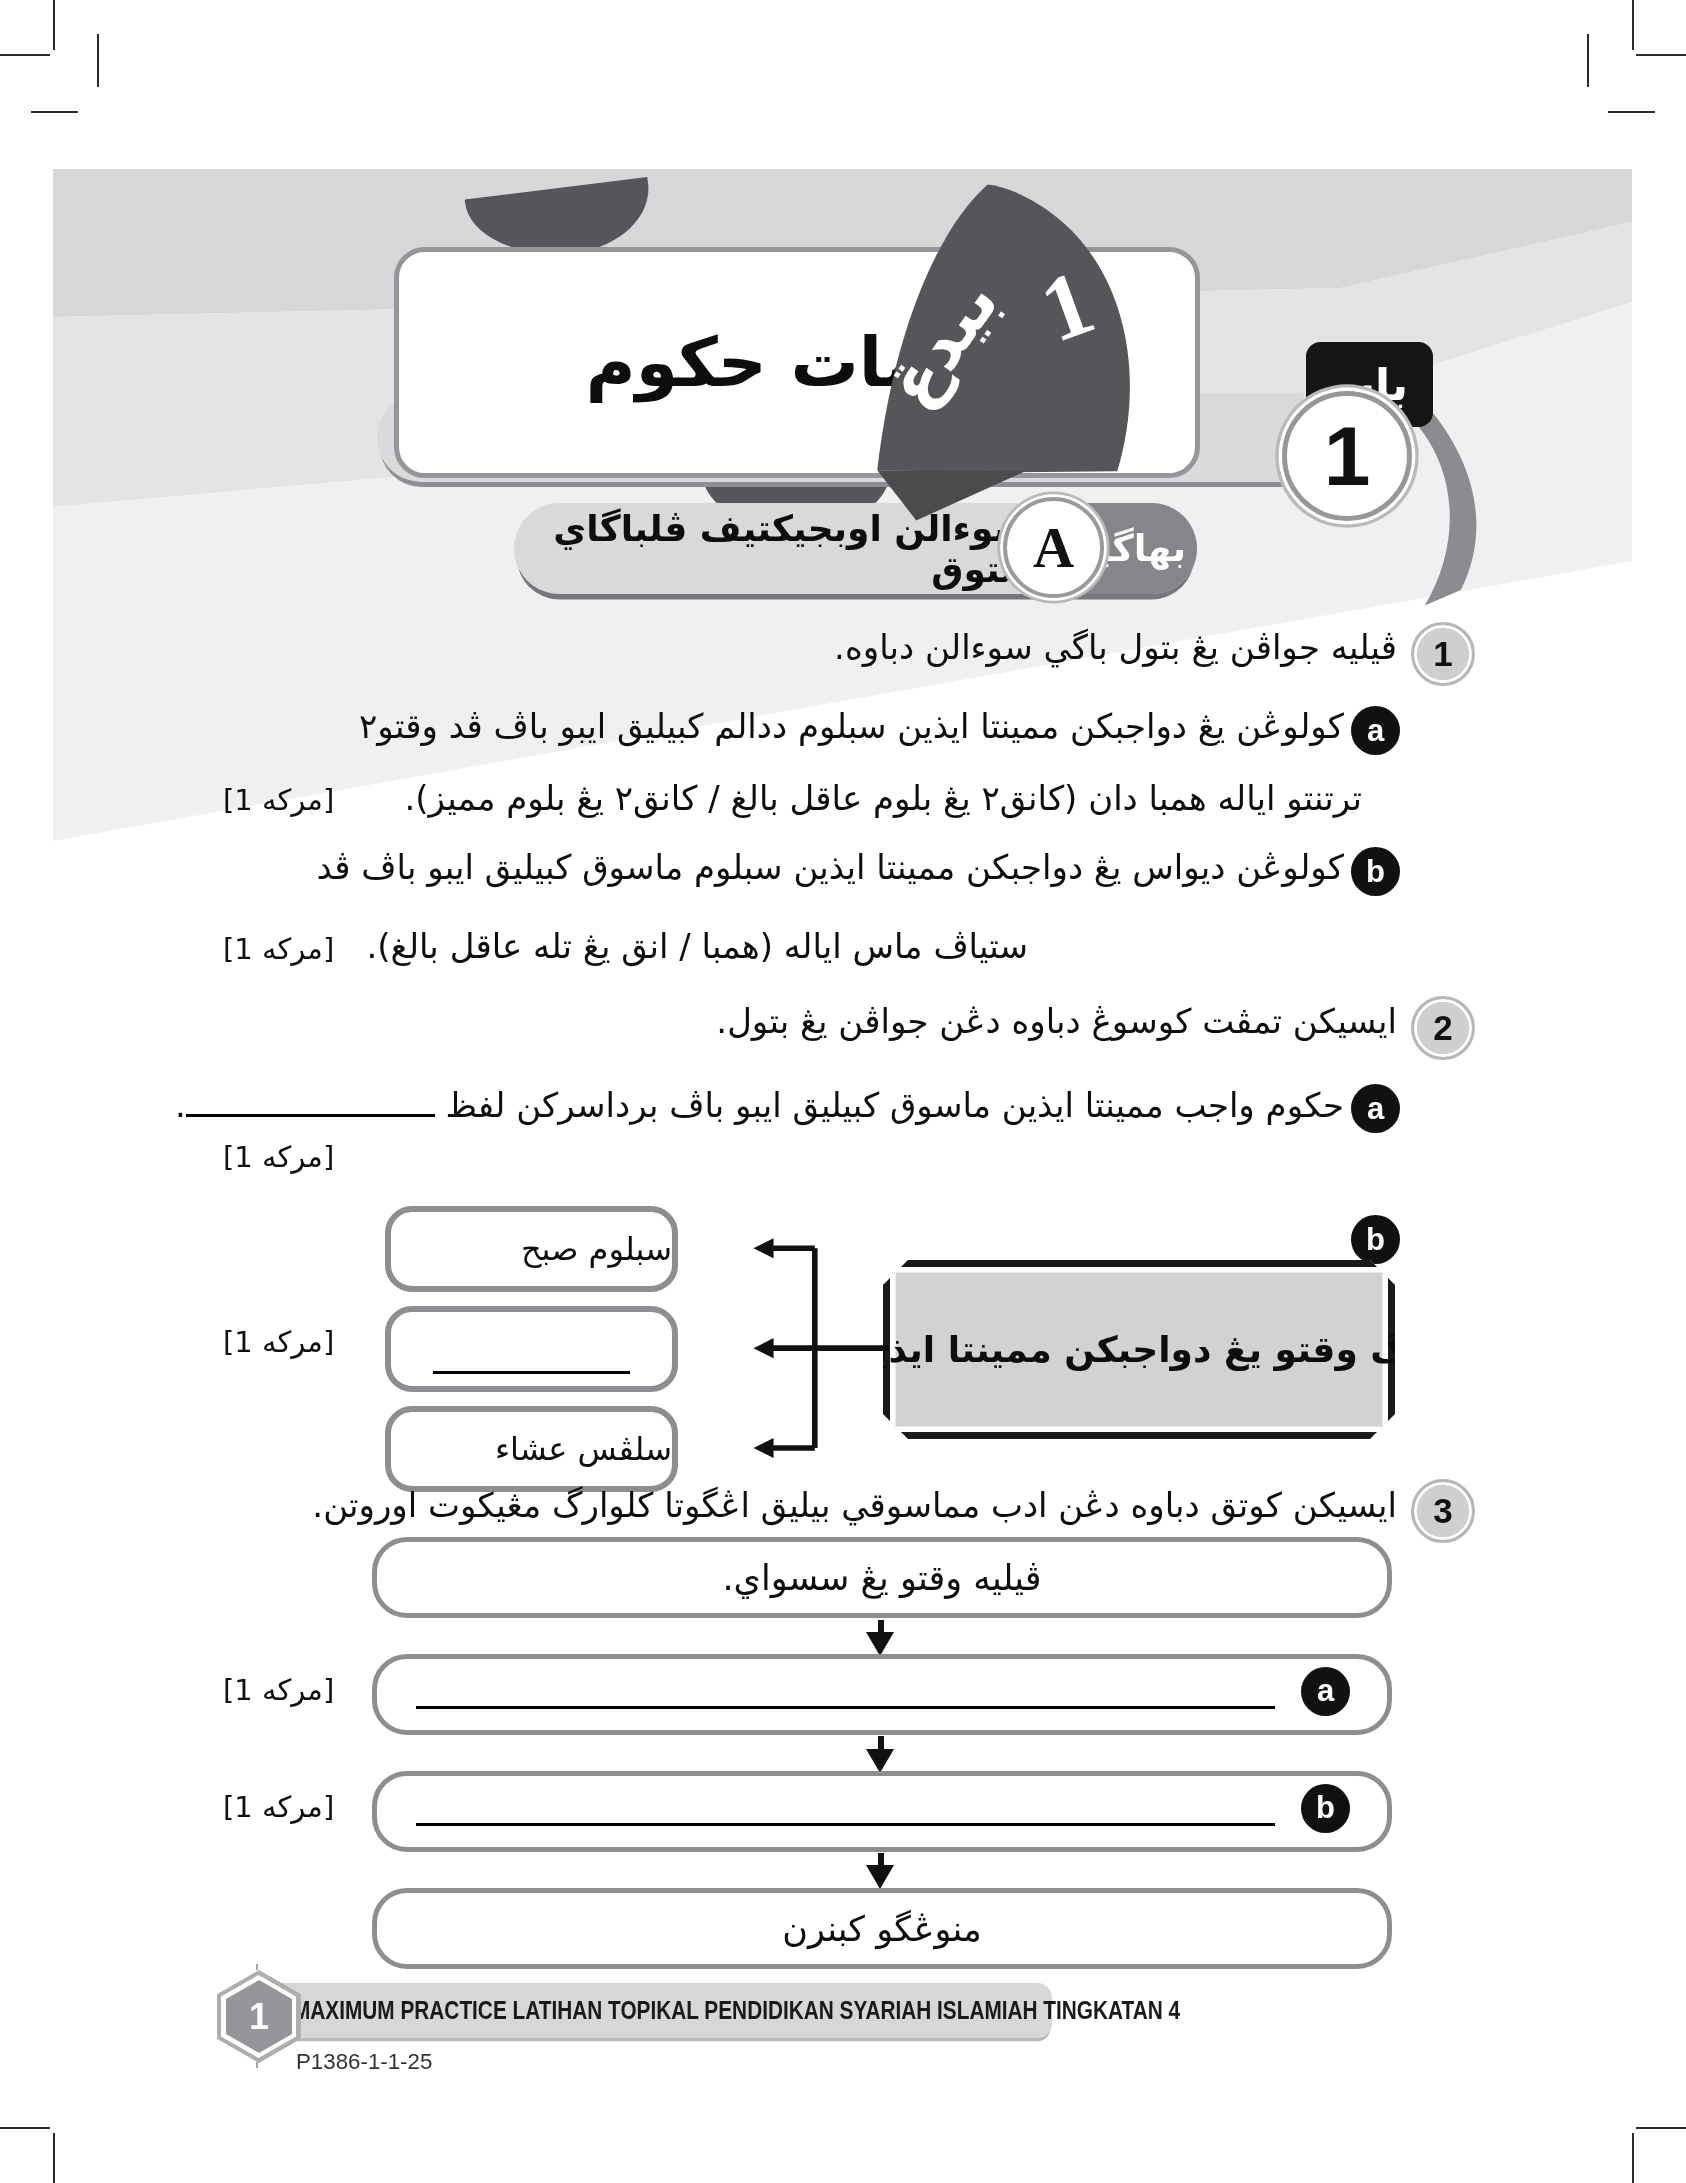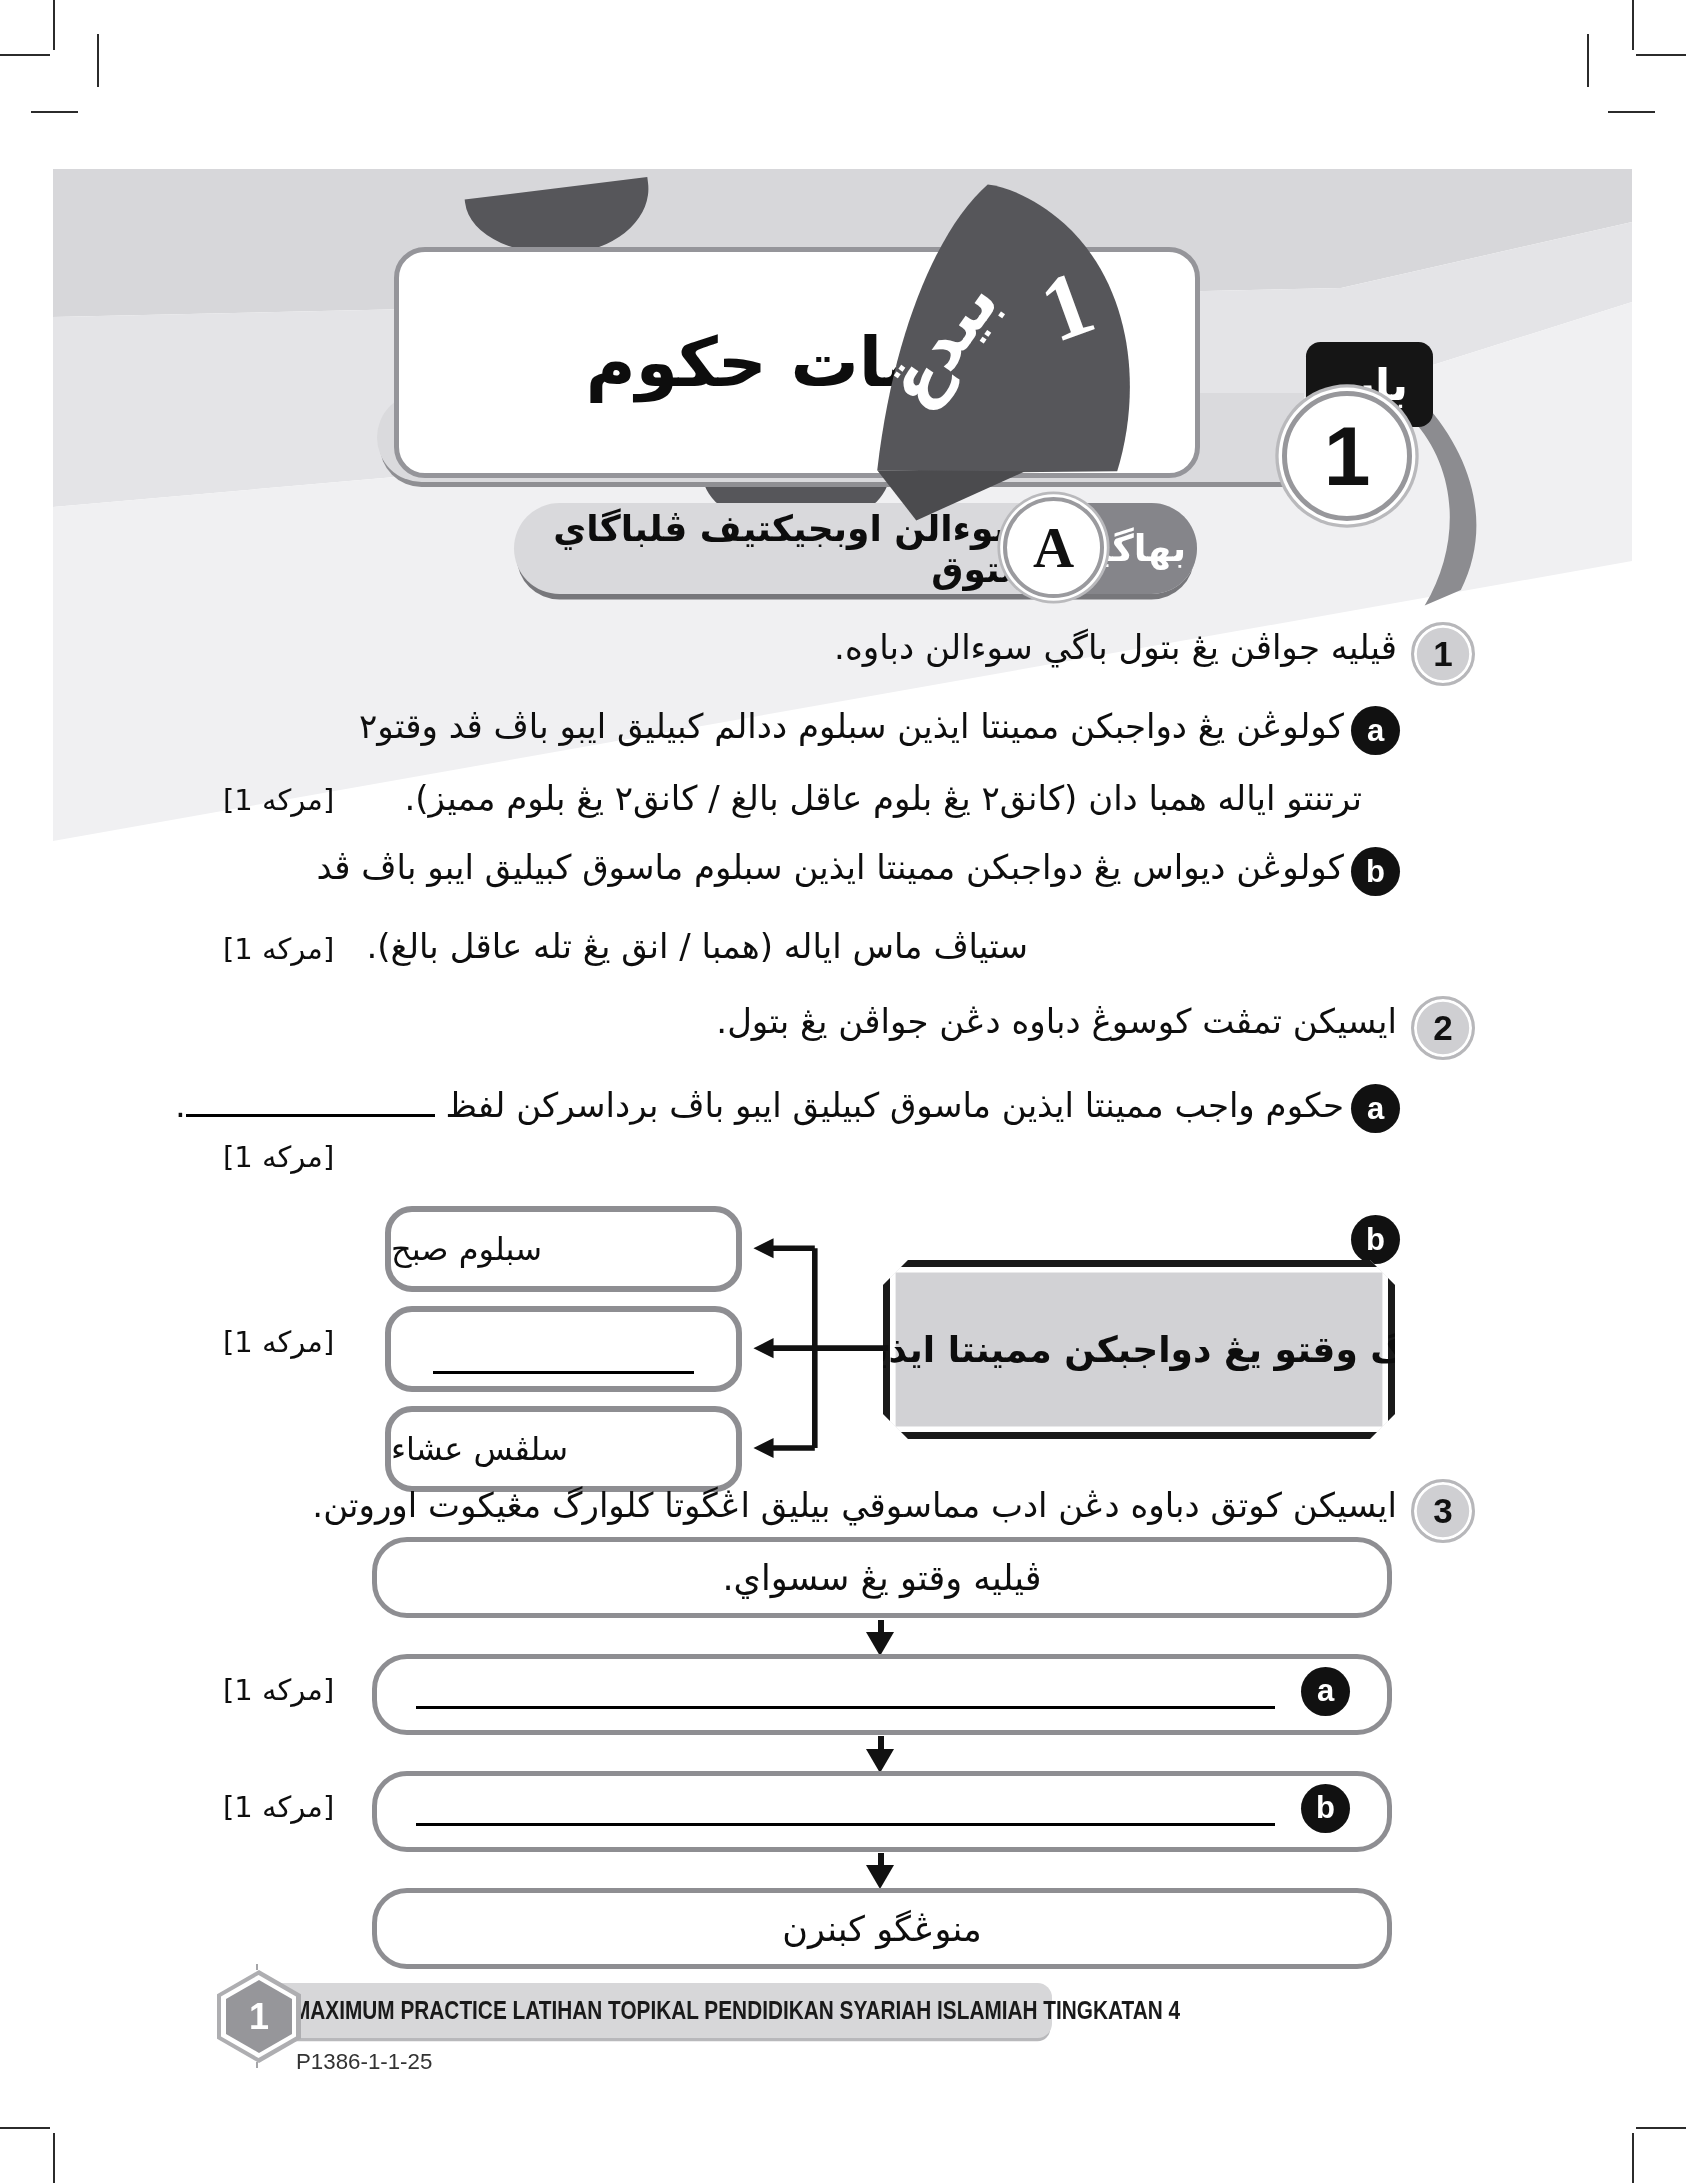--- a/index.html
+++ b/index.html
@@ -62,23 +62,23 @@
   .qnum{position:absolute;width:58px;height:58px;border-radius:50%;background:#cfcfd2;
     border:3.4px solid #b7b7ba;box-shadow:inset 0 0 0 2.8px #ffffff;z-index:2;
     display:flex;align-items:center;justify-content:center;font-size:35px;font-weight:bold;color:#111;
     font-family:"Liberation Sans", sans-serif;}
   .qlet{position:absolute;width:49px;height:49px;border-radius:50%;background:#111;z-index:2;
     display:flex;align-items:center;justify-content:center;font-size:31px;font-weight:bold;color:#fff;
     font-family:"Liberation Sans", sans-serif;}
   .mk{position:absolute;direction:ltr;font-size:29px;color:#0e0e0e;z-index:2;white-space:nowrap;}
   .blank{display:inline-block;width:249px;border-bottom:3.4px solid #000;height:4.5px;}
   
-  .obox{position:absolute;left:385px;width:357px;height:86px;box-sizing:border-box;
+  .obox{position:absolute;left:385px;width:293px;height:86px;box-sizing:border-box;
     border:6.1px solid #8e8e92;border-radius:27px;background:#fff;z-index:2;
-    display:flex;align-items:center;justify-content:flex-end;font-size:32px;color:#0e0e0e;direction:rtl;}
+    display:flex;align-items:center;justify-content:flex-start;font-size:32px;color:#0e0e0e;direction:rtl;}
   .obox .inner-line{position:absolute;left:42px;right:42px;bottom:12.3px;border-bottom:3.9px solid #000;}
   .center-box{position:absolute;left:883px;top:1260px;width:512px;height:179px;box-sizing:border-box;
     background:#d2d2d5;border:7.3px solid #1a1a1a;box-shadow:inset 0 0 0 5.6px #fff;z-index:2;
     clip-path:polygon(25px 0,calc(100% - 25px) 0,100% 25px,100% calc(100% - 25px),calc(100% - 25px) 100%,25px 100%,0 calc(100% - 25px),0 25px);
     display:flex;flex-direction:column;align-items:center;justify-content:center;gap:15.6px;}
   .center-box div{font-size:36px;font-weight:bold;color:#0d0d0d;direction:rtl;white-space:nowrap;}
   .conn-svg{left:749px;top:1223px;width:145px;height:257px;z-index:2;}
   
   .fbox{position:absolute;left:372px;width:1020px;height:81px;box-sizing:border-box;
     border:5.6px solid #8e8e92;border-radius:35px;background:#fff;z-index:2;

